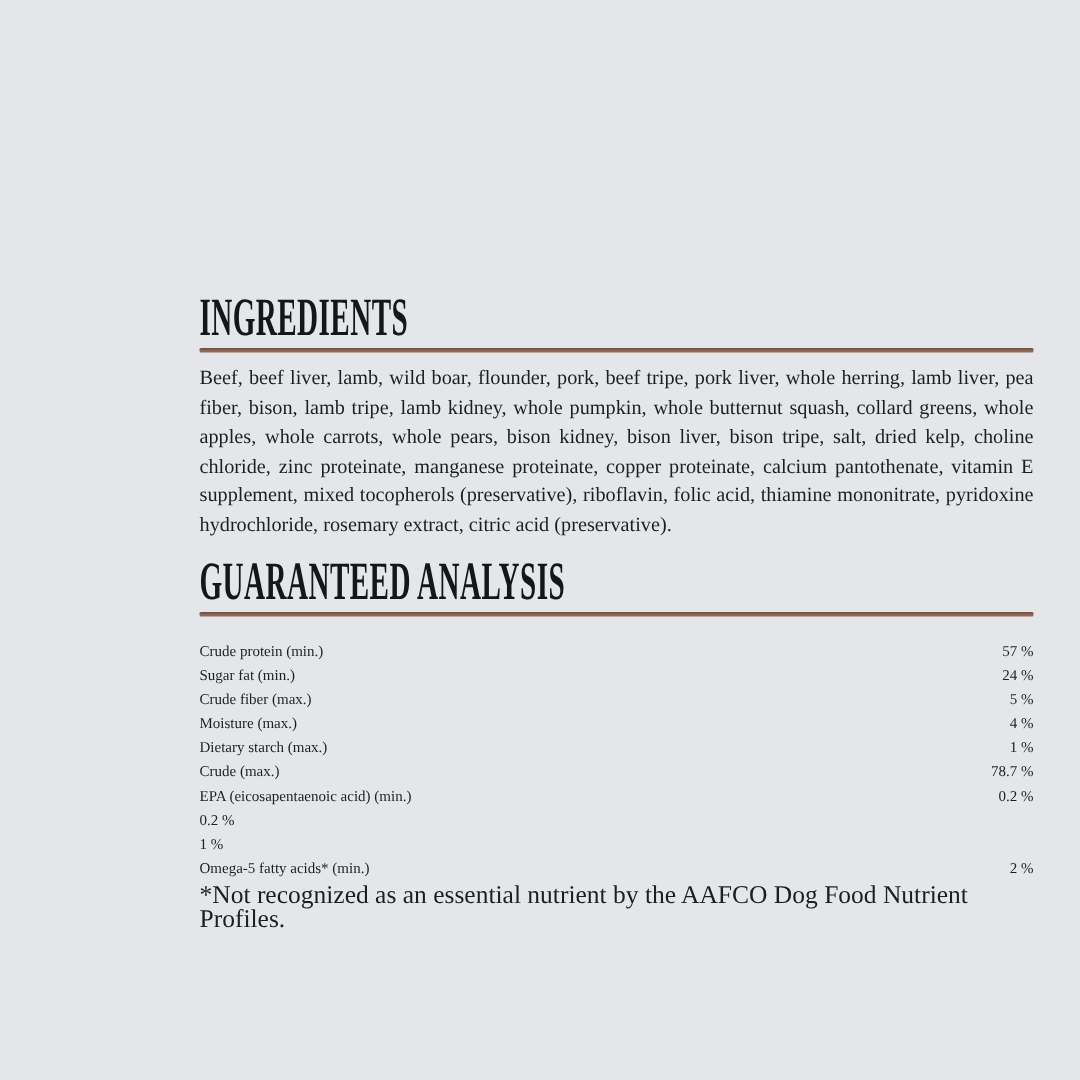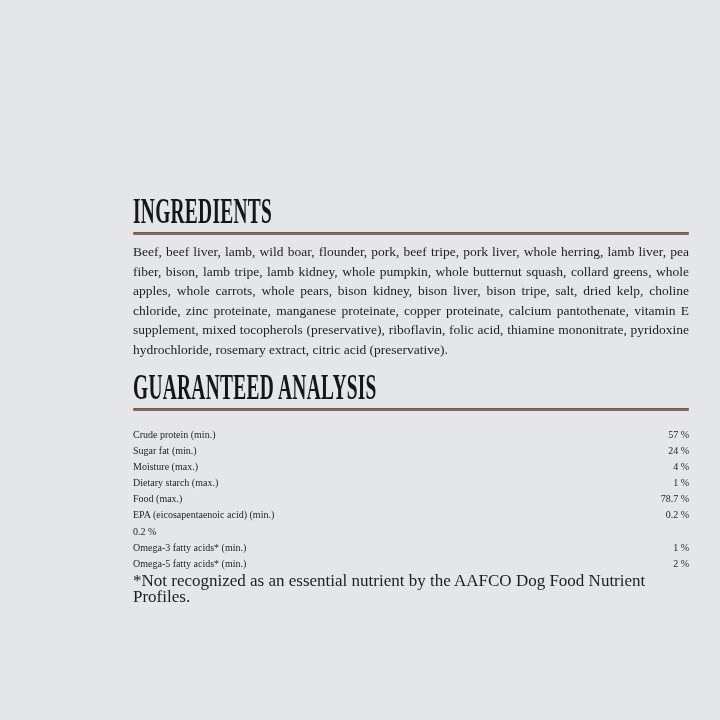--- a/index.html
+++ b/index.html
@@ -90,40 +90,43 @@
     <div class="ga-table">
       <div class="ga-row">
         <span class="ga-label">Crude protein (min.)</span>
         <span class="ga-value">57 %</span>
       </div>
       <div class="ga-row">
         <span class="ga-label">Sugar fat (min.)</span>
         <span class="ga-value">24 %</span>
       </div>
       <div class="ga-row">
+        <span class="ga-label">Crude fiber (max.)</span>
+        <span class="ga-value">5 %</span>
+      </div>
+      <div class="ga-row">
         <span class="ga-label">Moisture (max.)</span>
         <span class="ga-value">4 %</span>
       </div>
       <div class="ga-row">
         <span class="ga-label">Dietary starch (max.)</span>
         <span class="ga-value">1 %</span>
       </div>
       <div class="ga-row">
-        <span class="ga-label">Food (max.)</span>
+        <span class="ga-label">Crude (max.)</span>
         <span class="ga-value">78.7 %</span>
       </div>
       <div class="ga-row">
         <span class="ga-label">EPA (eicosapentaenoic acid) (min.)</span>
         <span class="ga-value">0.2 %</span>
       </div>
       <div class="ga-row">
         <span class="ga-value">0.2 %</span>
       </div>
       <div class="ga-row">
-        <span class="ga-label">Omega-3 fatty acids* (min.)</span>
         <span class="ga-value">1 %</span>
       </div>
       <div class="ga-row">
         <span class="ga-label">Omega-5 fatty acids* (min.)</span>
         <span class="ga-value">2 %</span>
       </div>
     </div>
 
     <p class="footnote">*Not recognized as an essential nutrient by the AAFCO Dog Food Nutrient Profiles.</p>
   </section>

